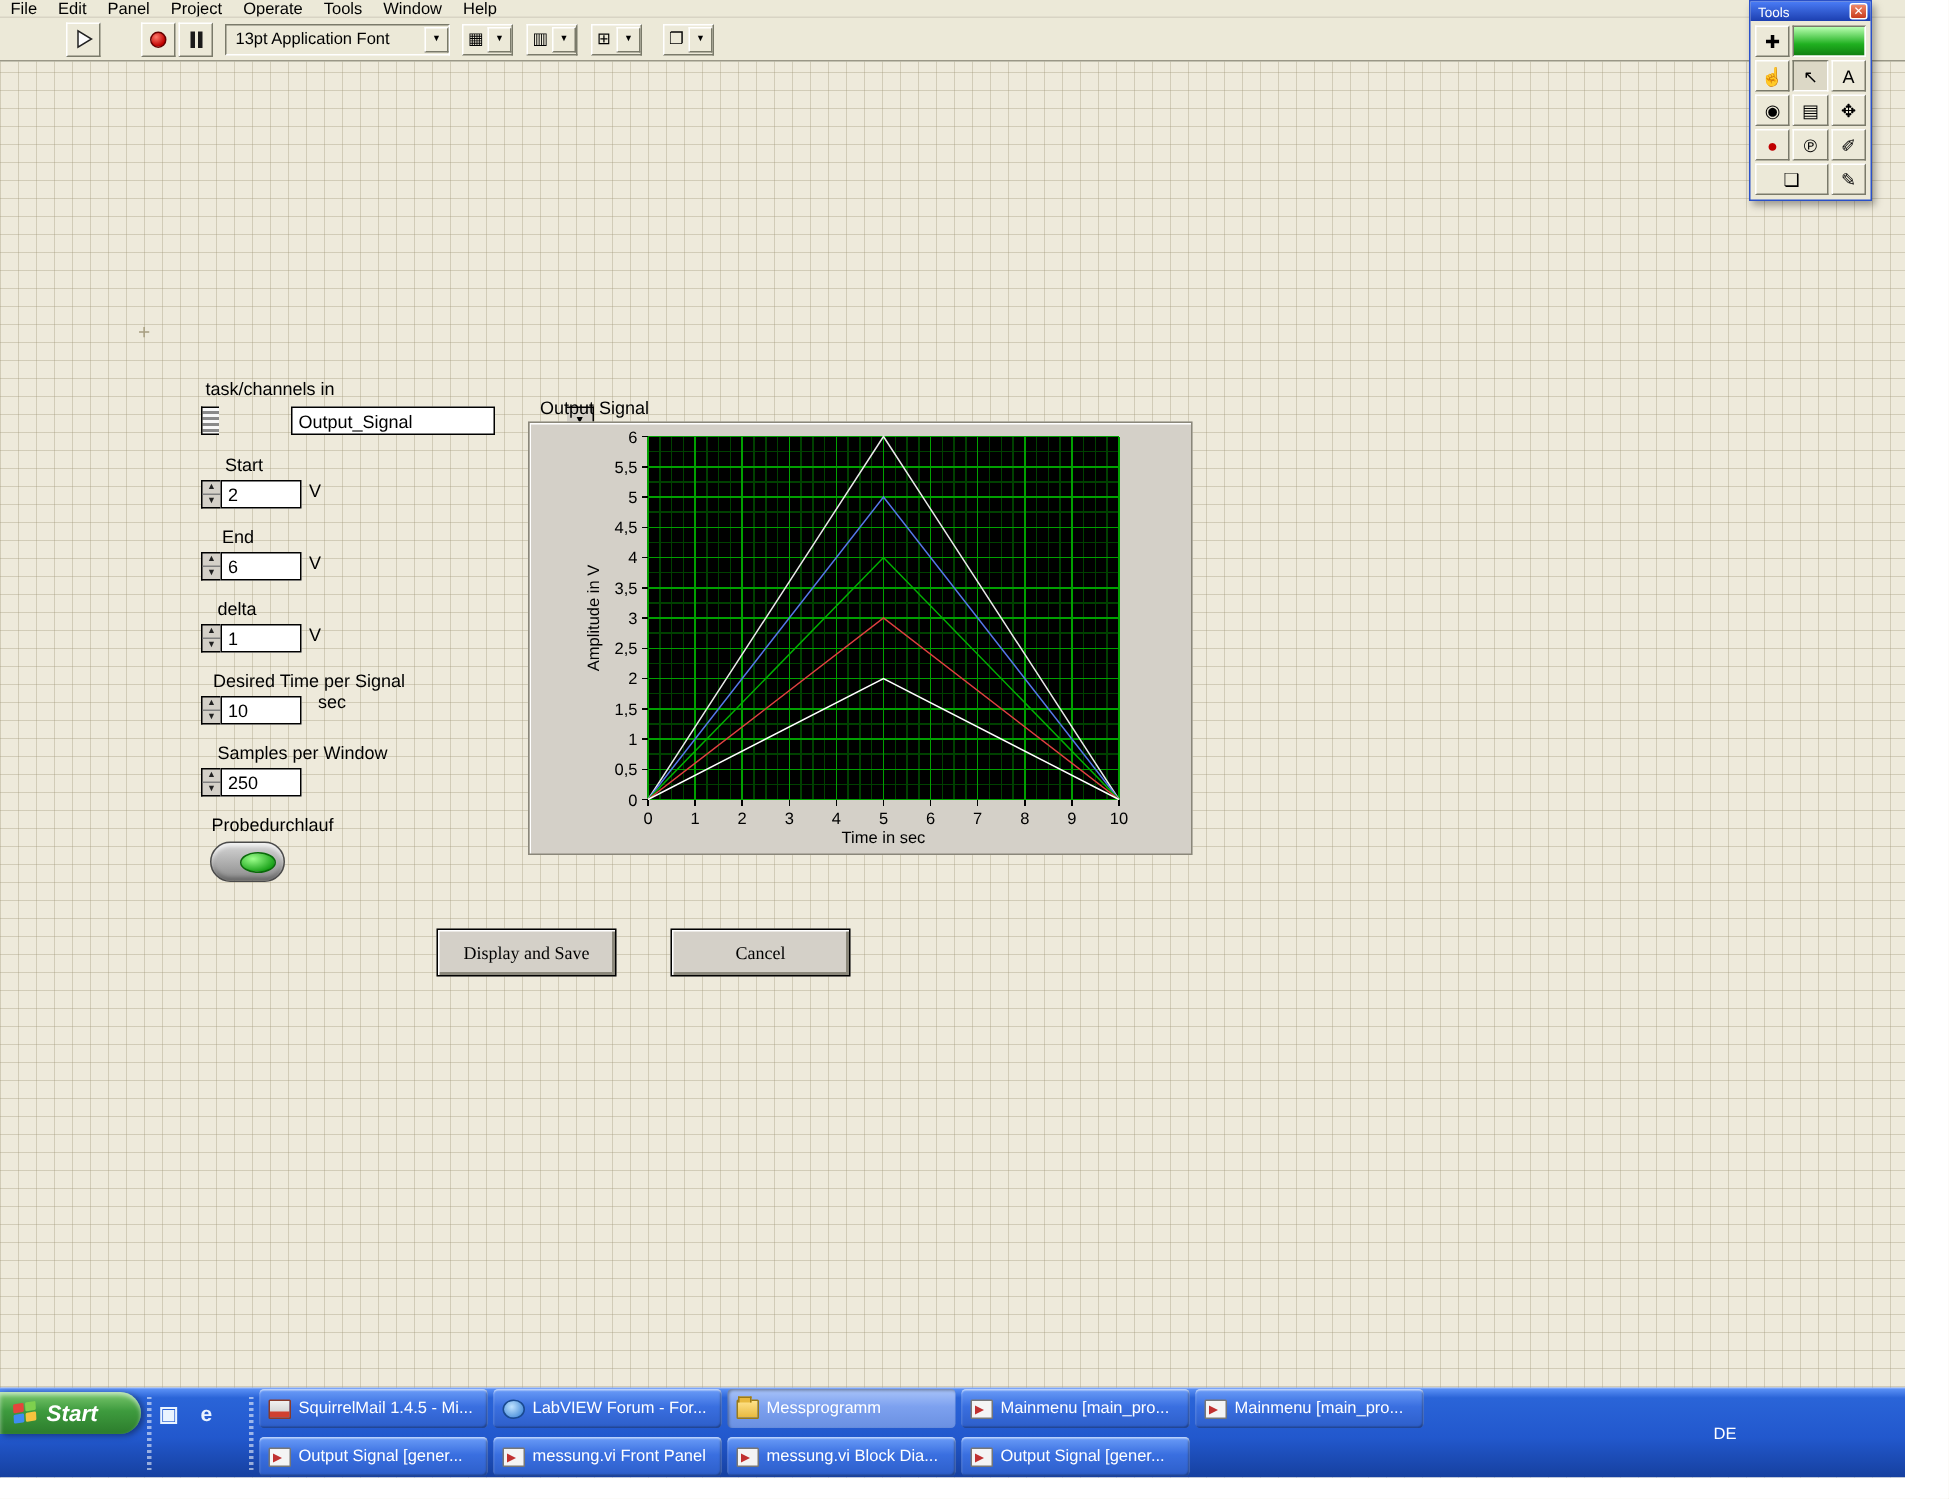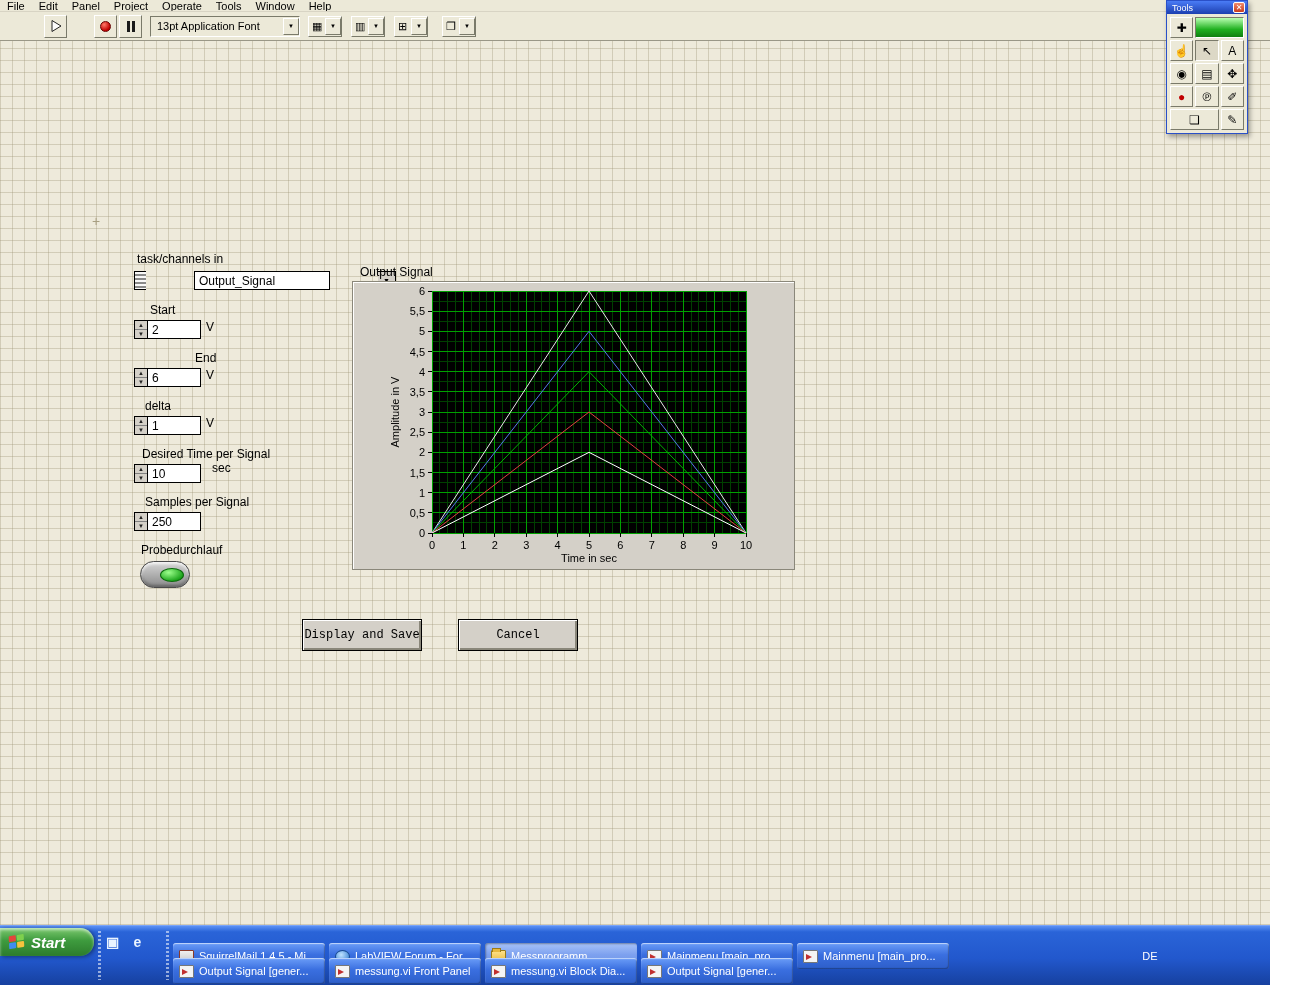--- a/index.html
+++ b/index.html
@@ -46,38 +46,38 @@
   .combo-io{width:12px;border:1px solid #000;border-right:none;background:repeating-linear-gradient(to bottom,#f8f8f8 0 2px,#8a8a8a 2px 4px);}
   .combo-field{width:136px;background:#fff;border:1px solid #000;font-size:12px;display:flex;align-items:center;padding-left:4px;white-space:nowrap;overflow:hidden;}
   .combo-btn{width:18px;background:#d4d0c8;border:1px solid #000;border-left:none;display:flex;align-items:center;justify-content:center;font-size:7px;cursor:pointer;}
   .lv-numctl{position:absolute;display:flex;height:19px;}
   .spin{width:13px;display:flex;flex-direction:column;border:1px solid #000;border-right:none;background:#d4d0c8;cursor:pointer;}
   .spin i{flex:1;font-style:normal;font-size:6px;line-height:8px;text-align:center;color:#222;}
   .spin i:first-child{border-bottom:1px solid #808080;}
   .num-field{width:54px;background:#fff;border:1px solid #000;font-size:12px;padding:0 4px;font-family:"Liberation Sans",sans-serif;outline:none;}
   .pill-btn{position:absolute;width:50px;height:27px;border-radius:14px;background:linear-gradient(#d6d6d6,#8a8a8a);border:1px solid #4a4a4a;box-shadow:inset 0 2px 3px rgba(255,255,255,.8), inset 0 -2px 3px rgba(0,0,0,.3);cursor:pointer;}
   .pill-btn .led{position:absolute;right:5px;top:6px;width:24px;height:14px;border-radius:50%;background:radial-gradient(ellipse at 35% 30%, #9cff8c, #17a017 75%);border:1px solid #0a6a0a;}
-  .lv-button{position:absolute;width:120px;height:32px;background:#d4d0c8;border:1px solid #000;box-shadow:inset 1px 1px 0 #ffffff, inset -2px -2px 0 #8a877a;font-size:12px;font-family:Liberation Mono, monospace;display:flex;align-items:center;justify-content:center;cursor:pointer;margin-left:11px;}
+  .lv-button{position:absolute;width:120px;height:32px;background:#d4d0c8;border:1px solid #000;box-shadow:inset 1px 1px 0 #ffffff, inset -2px -2px 0 #8a877a;font-size:12px;font-family:Liberation Serif, serif;display:flex;align-items:center;justify-content:center;cursor:pointer;}
 
   
   .graph-frame{position:absolute;left:352px;top:281px;width:443px;height:289px;background:#d4d0c8;border:1px solid #8a877a;box-shadow:1px 1px 0 #fff inset;}
   .graph-frame svg text{fill:#000;}
 
   
   .taskbar{position:absolute;left:0;bottom:0;width:1270px;height:60px;background:linear-gradient(#5a90f5 0%,#2a64d8 10%,#2258cd 55%,#16409f 100%);border-top:1px solid #7aa4f8;z-index:70;}
   .start-btn{position:absolute;left:0;top:2px;height:28px;width:94px;border-radius:0 15px 15px 0;background:linear-gradient(#7cc96f,#3e9b3e 45%,#2c7c2c);color:#fff;font-weight:bold;font-style:italic;font-size:15px;display:flex;align-items:center;gap:6px;padding-left:9px;box-shadow:inset 0 2px 3px rgba(255,255,255,.55), 2px 1px 4px rgba(0,0,0,.4);cursor:pointer;}
   .win-flag{width:16px;height:14px;display:grid;grid-template-columns:7px 7px;grid-template-rows:6px 6px;gap:1px;transform:skewY(-6deg) rotate(-3deg);}
   .win-flag i{border-radius:1px;display:block;}
   .win-flag i:nth-child(1){background:#e4443c;} .win-flag i:nth-child(2){background:#7ed04e;}
   .win-flag i:nth-child(3){background:#3f8df0;} .win-flag i:nth-child(4){background:#f6c33e;}
   .tb-sep{position:absolute;top:5px;bottom:5px;width:3px;background:repeating-linear-gradient(to bottom, rgba(255,255,255,.55) 0 2px, transparent 2px 4px);}
   .quick-launch{position:absolute;left:104px;top:5px;height:22px;display:flex;align-items:center;gap:8px;}
   .ql-ico{width:17px;height:17px;color:#eaf4ff;font-size:14px;line-height:17px;text-align:center;font-weight:bold;cursor:pointer;}
   .task-row{position:absolute;left:173px;display:flex;gap:4px;}
-  .task-row.r1{top:17px;} .task-row.r2{top:32px;}
+  .task-row.r1{top:0;} .task-row.r2{top:32px;}
   .task-btn{width:152px;height:26px;border-radius:3px;background:linear-gradient(#6b9df8,#3a6fe0 45%,#2d5ec9);box-shadow:inset 0 1px 1px rgba(255,255,255,.6), inset -1px -1px 1px rgba(0,0,0,.3);color:#fff;font-size:11px;display:flex;align-items:center;gap:5px;padding:0 6px;white-space:nowrap;overflow:hidden;cursor:pointer;}
   .task-btn.active{background:linear-gradient(#a9c4f9,#7da1ef 45%,#6a90e2);box-shadow:inset 1px 1px 2px rgba(0,0,0,.35);}
   .tb-label{overflow:hidden;text-overflow:clip;}
   .tb-ico{width:15px;height:13px;flex:0 0 auto;border-radius:1px;}
   .tb-ico.mail{background:linear-gradient(#f0f0f0,#c8c8c8);border:1px solid #8a3a2a;box-shadow:inset 0 -4px 0 #d04030;}
   .tb-ico.web{background:radial-gradient(circle at 40% 35%, #bfe2ff, #2a78d0);border-radius:50%;border:1px solid #1a4a90;}
   .tb-ico.folder{background:linear-gradient(#ffe28a,#e8b93e);border:1px solid #9a7a18;position:relative;}
   .tb-ico.folder::before{content:"";position:absolute;left:0;top:-3px;width:7px;height:3px;background:#e8b93e;border:1px solid #9a7a18;border-bottom:none;}
   .tb-ico.vi{background:#f4f4f4;border:1px solid #777;position:relative;}
   .tb-ico.vi::before{content:"";position:absolute;left:2px;top:3px;border-style:solid;border-width:3px 0 3px 6px;border-color:transparent transparent transparent #c03030;}
@@ -150,21 +150,21 @@
     <span class="lv-label" style="left:150px;top:303px;">Start</span>
     <div class="lv-numctl" style="left:134px;top:320px;">
       <span class="spin">
           <i>▲</i>
           <i>▼</i>
         </span>
       <input class="num-field" value="2" style="">
     </div>
     <span class="lv-label" style="left:206px;top:320px;">V</span>
 
-    <span class="lv-label" style="left:148px;top:351px;margin-left:47px;">End</span>
+    <span class="lv-label" style="left:148px;top:351px;">End</span>
     <div class="lv-numctl" style="left:134px;top:368px;">
       <span class="spin">
           <i>▲</i>
           <i>▼</i>
         </span>
       <input class="num-field" value="6" style="">
     </div>
     <span class="lv-label" style="left:206px;top:368px;">V</span>
 
     <span class="lv-label" style="left:145px;top:399px;">delta</span>
@@ -180,21 +180,21 @@
     <span class="lv-label" style="left:142px;top:447px;">Desired Time per Signal</span>
     <div class="lv-numctl" style="left:134px;top:464px;">
       <span class="spin">
           <i>▲</i>
           <i>▼</i>
         </span>
       <input class="num-field" value="10" style="">
     </div>
     <span class="lv-label" style="left:212px;top:461px;">sec</span>
 
-    <span class="lv-label" style="left:145px;top:495px;">Samples per Signal</span>
+    <span class="lv-label" style="left:145px;top:495px;">Samples per Window</span>
     <div class="lv-numctl" style="left:134px;top:512px;">
       <span class="spin">
           <i>▲</i>
           <i>▼</i>
         </span>
       <input class="num-field" value="250" style="">
     </div>
 
     <span class="lv-label" style="left:141px;top:543px;">Probedurchlauf</span>
     <div class="pill-btn" style="left:140px;top:561px;">

